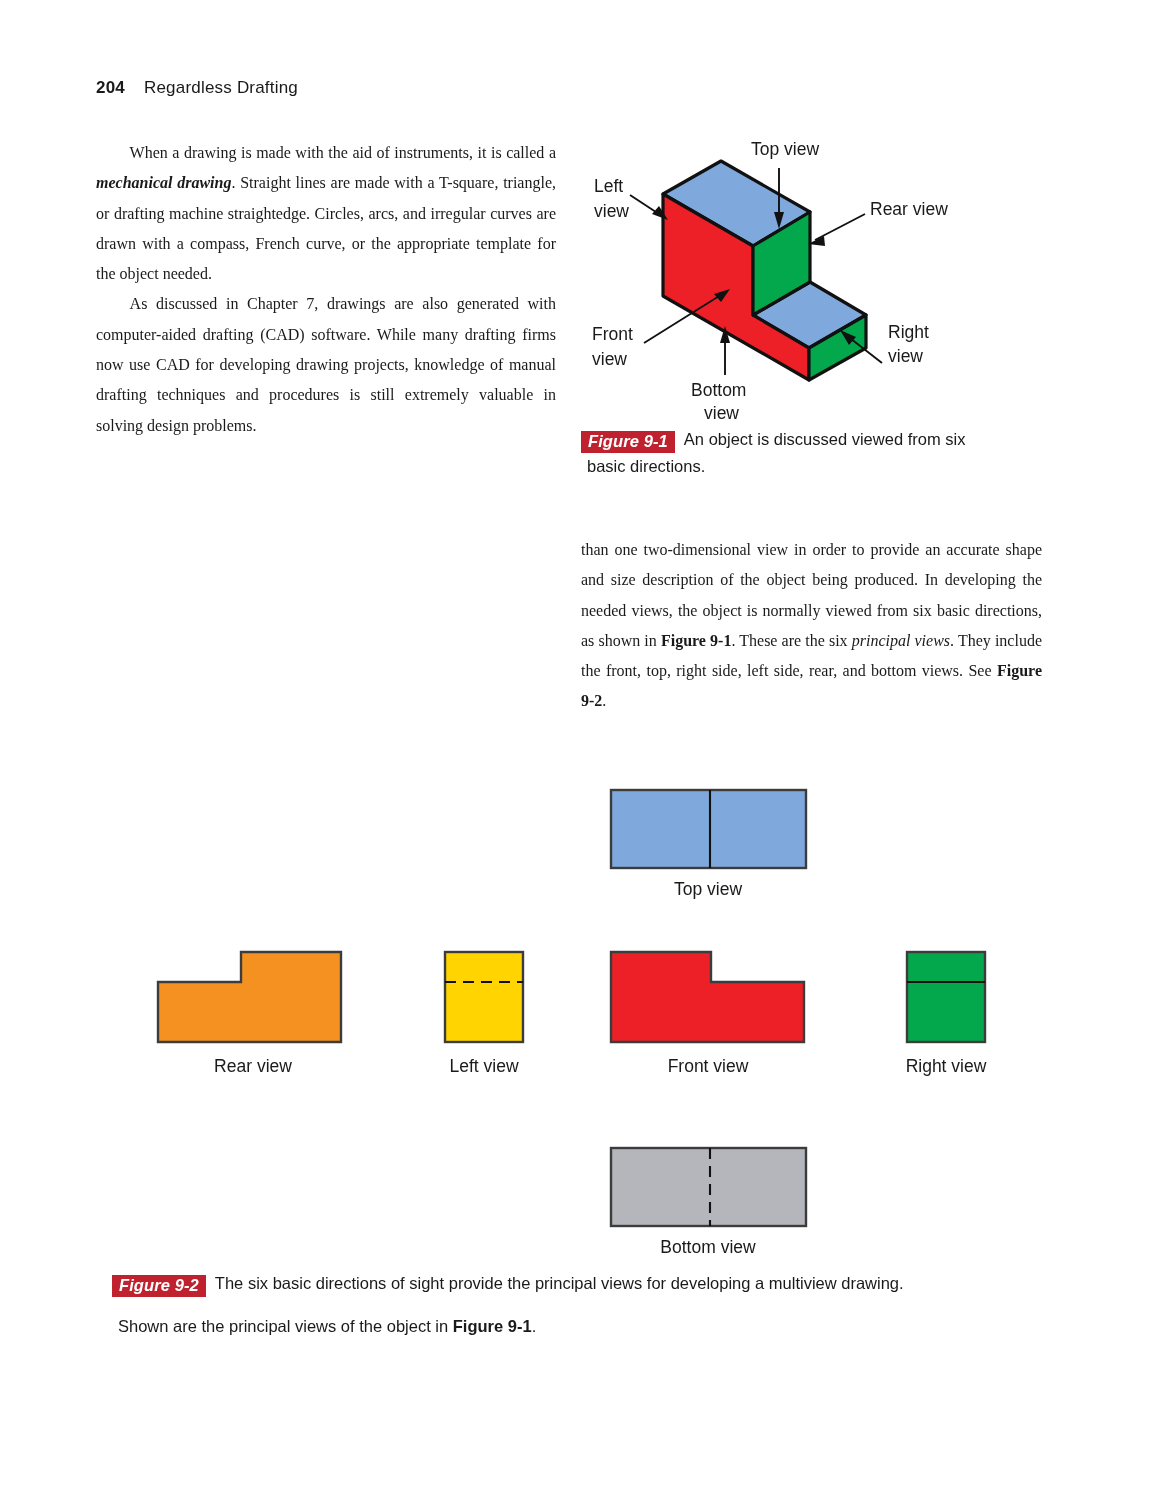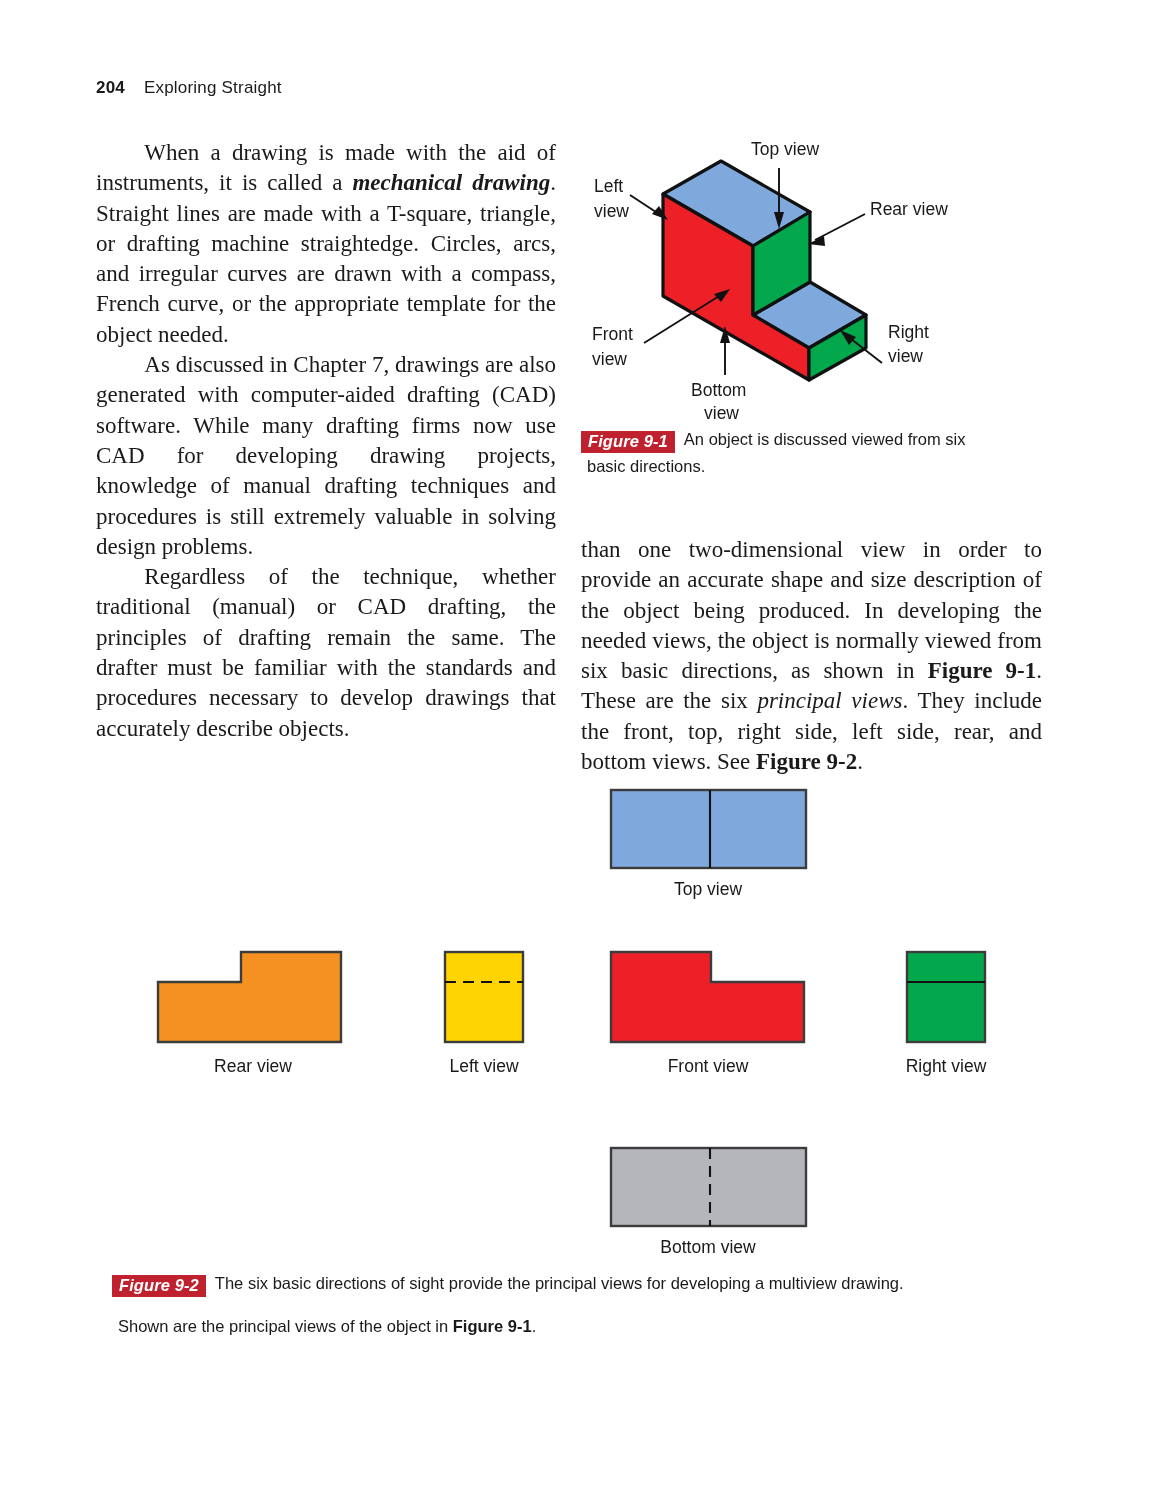--- a/index.html
+++ b/index.html
@@ -19,21 +19,21 @@
     font-family:"Liberation Sans", sans-serif;
     font-size:17px; letter-spacing:.2px;
     display:flex; align-items:flex-end; gap:19px;
   }
   #running-head .folio{ font-weight:bold; }
 
   
   .col{
     position:absolute;
     font-family:"Liberation Serif", serif;
-    font-size:23px;
+    font-size:16px;
     line-height:30.3px;
     text-align:justify;
     text-justify:inter-word;
     -webkit-hyphens:none; hyphens:none;
   }
   .col p{ margin:0; text-indent:2.1em; }
   .col p.cont{ text-indent:0; }
   #col-left { left:96px;  top:138px; width:460px; }
   #col-right{ left:581px; top:535px; width:461px; }
   .col b{ font-weight:bold; }
@@ -93,27 +93,26 @@
   }
   .mv-outline{ stroke:#3c3c3c; stroke-width:2.4; }
   .mv-line{ stroke:#111111; stroke-width:2.1; fill:none; }
   .mv-hidden{ stroke:#111111; stroke-width:2.1; fill:none; stroke-dasharray:11 7; }
 </style>
 </head>
 <body>
 
 <div id="running-head">
   <span class="folio">204</span>
-  <span>Exploring Straight</span>
+  <span>Regardless Drafting</span>
 </div>
 
 <div class="col" id="col-left">
   <p>When a drawing is made with the aid of instruments, it is called a <span class="bi">mechanical drawing</span>. Straight lines are made with a T-square, triangle, or drafting machine straightedge. Circles, arcs, and irregular curves are drawn with a compass, French curve, or the appropriate template for the object needed.</p>
   <p>As discussed in Chapter 7, drawings are also generated with computer-aided drafting (CAD) software. While many drafting firms now use CAD for developing drawing projects, knowledge of manual drafting techniques and procedures is still extremely valuable in solving design problems.</p>
-  <p>Regardless of the technique, whether traditional (manual) or CAD drafting, the principles of drafting remain the same. The drafter must be familiar with the standards and procedures necessary to develop drawings that accurately describe objects.</p>
 </div>
 
 <div class="col" id="col-right">
   <p class="cont">than one two-dimensional view in order to provide an accurate shape and size description of the object being produced. In developing the needed views, the object is normally viewed from six basic directions, as shown in <b>Figure 9-1</b>. These are the six <i>principal views</i>. They include the front, top, right side, left side, rear, and bottom views. See <b>Figure 9-2</b>.</p>
 </div>
 
 <div id="figure-9-1">
   <svg viewBox="0 0 470 295" xmlns="http://www.w3.org/2000/svg">
 
     <g stroke="#111111" stroke-width="3.2" stroke-linejoin="round">

